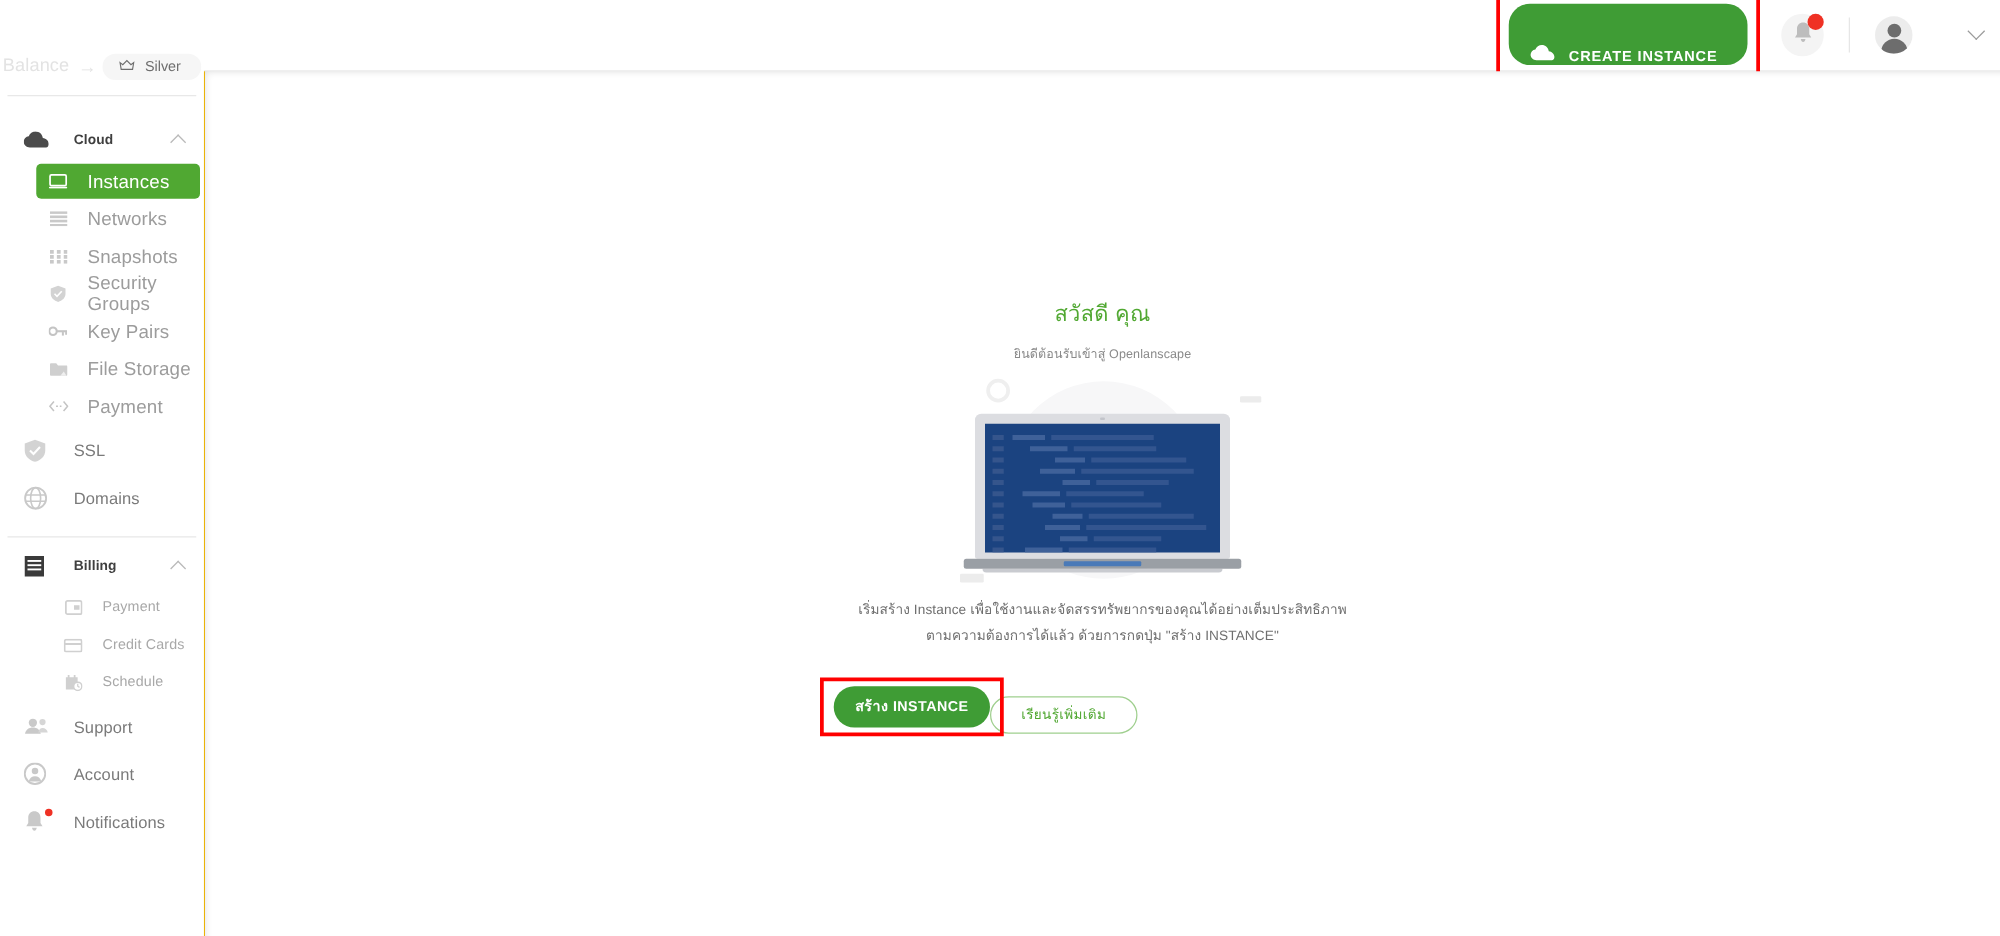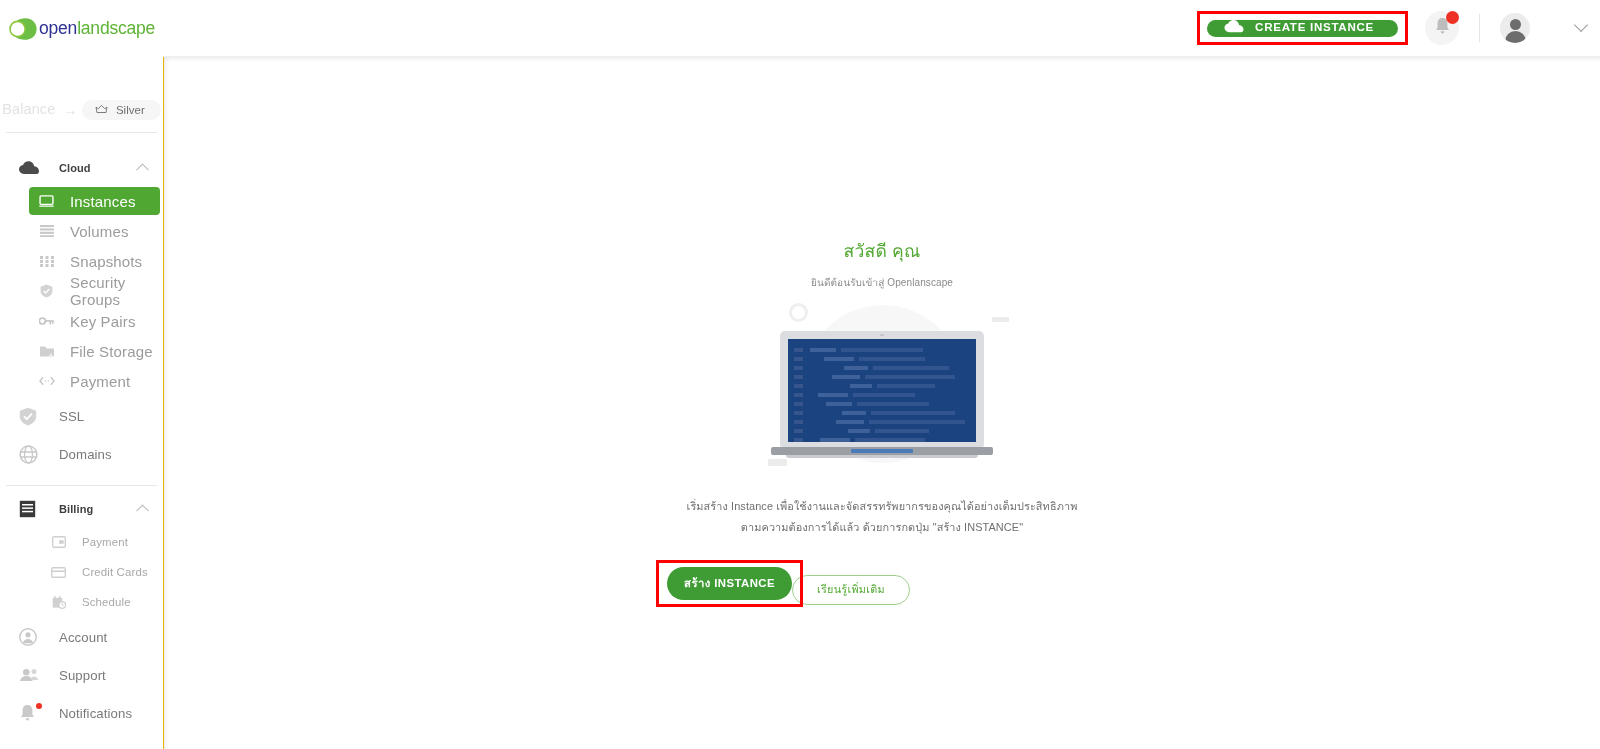--- a/index.html
+++ b/index.html
@@ -100,22 +100,22 @@
   }
   .hl-box { position: relative; }
   .hl-box::after {
     content:""; position: absolute; left: -10px; top: -8px; right: -10px; bottom: -8px;
     border: 3px solid #ff0000; pointer-events: none;
   }
   .btn-create {
     background: #3f9c35;
     color: #ffffff;
     border: none; border-radius: 17px;
-    height: 17px; padding: 0 24px 0 17px;
-    display: inline-flex; align-items: flex-start; gap: 11px;
+    height: 49px; padding: 0 24px 0 17px;
+    display: inline-flex; align-items: flex-end; gap: 11px;
     font-size: 11.6px; font-weight: 700; letter-spacing: .7px;
     cursor: pointer;
     font-family: "Liberation Sans", sans-serif;
   }
   .bell-wrap {
     position: relative; width: 34px; height: 34px; border-radius: 50%;
     background: #f4f4f4; display: flex; align-items: center; justify-content: center;
     margin-left: 27px; cursor: pointer;
   }
   .bell-badge {
@@ -178,21 +178,21 @@
     margin-left: -9px; margin-right: -9px; position: relative;
   }
   .base::after {
     content:""; position:absolute; left:50%; top:2px; transform:translateX(-50%);
     width: 62px; height: 4px; background: #4a7ab8; border-radius: 1px;
   }
   .base-shadow { height:3px; background:#c9cbd0; margin: 0 6px; border-radius: 0 0 3px 3px;}
 
   .es-desc {
     color: #6f6f6f; font-size: 10.9px; line-height: 1.95;
-    margin-top: 26px; letter-spacing: .1px;
+    margin-top: 8px; letter-spacing: .1px;
   }
   .cta-wrap { margin-top: 23px; display:flex; flex-direction: row; align-items:center; }
   .btn-primary-th {
     background: #3f9c35; color:#fff; border:none; border-radius:17px;
     height: 33px; width: 125px;
     font-size: 11.4px; font-weight: 700; letter-spacing:.4px;
     cursor: pointer; font-family:"Liberation Sans", sans-serif;
   }
   .btn-outline-th {
     margin-top: 13px;
@@ -207,31 +207,20 @@
     border: 3px solid #ff0000; pointer-events:none;
   }
 </style>
 </head>
 <body>
 
 <div id="app">
 
   <aside class="sidebar">
 
-    <div class="logo-wrap">
-      <span class="logo-mark">
-        <svg width="30" height="24" viewBox="0 0 30 24">
-          <path d="M4.2 12.5 C4.2 5.8 10.2 1.2 17.2 1.2 C24.2 1.2 28.6 6 28.6 12.2 C28.6 18.6 23.4 22.8 16.6 22.8 C9.4 22.8 4.2 19 4.2 12.5 Z" fill="#6cbe45"></path>
-          <circle cx="9.6" cy="12" r="7.6" fill="#ffffff" stroke="#8cc63f" stroke-width="1.6"></circle>
-        </svg>
-      </span>
-      <span class="logo-text">
-        <span class="logo-open">open</span><span class="logo-landscape">landscape</span>
-      </span>
-    </div>
 
     <div class="balance-block">
       <a class="balance-link">
         <span>Balance</span>
         <span class="balance-arrow">→</span>
       </a>
       <div class="tier-pill">
         <span>
           <svg width="13" height="10" viewBox="0 0 14 11">
             <path d="M1 3.4 L3.4 5.2 L7 1.6 L10.6 5.2 L13 3.4 L12 9.4 L2 9.4 Z" fill="none" stroke="#6e6e6e" stroke-width="1"></path>
@@ -266,21 +255,21 @@
 
       <div class="nav-item">
         <span class="ico">
           <svg width="14" height="12" viewBox="0 0 14 12">
             <rect x="0" y="0" width="14" height="2.1" fill="#c9c9c9"></rect>
             <rect x="0" y="3.4" width="14" height="2.1" fill="#c9c9c9"></rect>
             <rect x="0" y="6.8" width="14" height="2.1" fill="#c9c9c9"></rect>
             <rect x="0" y="10.2" width="14" height="1.8" fill="#c9c9c9"></rect>
           </svg>
         </span>
-        <span class="lbl">Volumes</span>
+        <span class="lbl">Networks</span>
       </div>
 
       <div class="nav-item">
         <span class="ico">
           <svg width="14" height="11" viewBox="0 0 14 11">
             <g fill="#c9c9c9">
               <rect x="0" y="0" width="3" height="3"></rect>
                 <rect x="5.5" y="0" width="3" height="3"></rect>
                 <rect x="11" y="0" width="3" height="3"></rect>
               <rect x="0" y="4" width="3" height="3"></rect>
@@ -404,39 +393,39 @@
             <rect x="7" y="0" width="1.4" height="3" fill="#d0d0d0"></rect>
             <circle cx="10.2" cy="9" r="3.3" fill="#ffffff" stroke="#d0d0d0" stroke-width="1.2"></circle>
             <path d="M10.2 7 V9 L11.6 9.9" stroke="#d0d0d0" stroke-width="1" fill="none"></path>
           </svg>
         </span>
         <span class="lbl">Schedule</span>
       </div>
 
       <div class="nav-top">
         <span class="ico">
-          <svg width="18" height="18" viewBox="0 0 18 18">
-            <circle cx="9" cy="9" r="8.2" fill="none" stroke="#c9c9c9" stroke-width="1.5"></circle>
-            <circle cx="9" cy="6.8" r="2.6" fill="#c9c9c9"></circle>
-            <path d="M3.9 15.2 C4.6 12.4 6.6 11 9 11 C11.4 11 13.4 12.4 14.1 15.2" fill="#c9c9c9"></path>
-          </svg>
-        </span>
-        <span class="lbl">Account</span>
-      </div>
-
-      <div class="nav-top">
-        <span class="ico">
           <svg width="20" height="14" viewBox="0 0 20 14">
             <circle cx="7.3" cy="4.2" r="3.3" fill="#c9c9c9"></circle>
             <path d="M1 13 C1.6 9.6 4.2 8 7.3 8 C10.4 8 13 9.6 13.6 13 Z" fill="#c9c9c9"></path>
             <circle cx="15" cy="3.6" r="2.5" fill="#d6d6d6"></circle>
             <path d="M11.6 12 C12.2 9.4 13.4 8.4 15 8.4 C17 8.4 18.8 9.6 19.2 12 Z" fill="#d6d6d6"></path>
           </svg>
         </span>
         <span class="lbl">Support</span>
+      </div>
+
+      <div class="nav-top">
+        <span class="ico">
+          <svg width="18" height="18" viewBox="0 0 18 18">
+            <circle cx="9" cy="9" r="8.2" fill="none" stroke="#c9c9c9" stroke-width="1.5"></circle>
+            <circle cx="9" cy="6.8" r="2.6" fill="#c9c9c9"></circle>
+            <path d="M3.9 15.2 C4.6 12.4 6.6 11 9 11 C11.4 11 13.4 12.4 14.1 15.2" fill="#c9c9c9"></path>
+          </svg>
+        </span>
+        <span class="lbl">Account</span>
       </div>
 
       <div class="nav-top">
         <span class="ico" style="position:relative">
           <svg width="17" height="18" viewBox="0 0 17 18">
             <path d="M8.5 1 C5.6 1 3.6 3.1 3.6 6 V10.4 L2 13 H15 L13.4 10.4 V6 C13.4 3.1 11.4 1 8.5 1 Z" fill="#c9c9c9"></path>
             <path d="M6.6 14.2 C6.9 15.7 7.6 16.6 8.5 16.6 C9.4 16.6 10.1 15.7 10.4 14.2 Z" fill="#c9c9c9"></path>
           </svg>
           <span class="reddot" style="top:-1px; right:-1px;"></span>
         </span>

